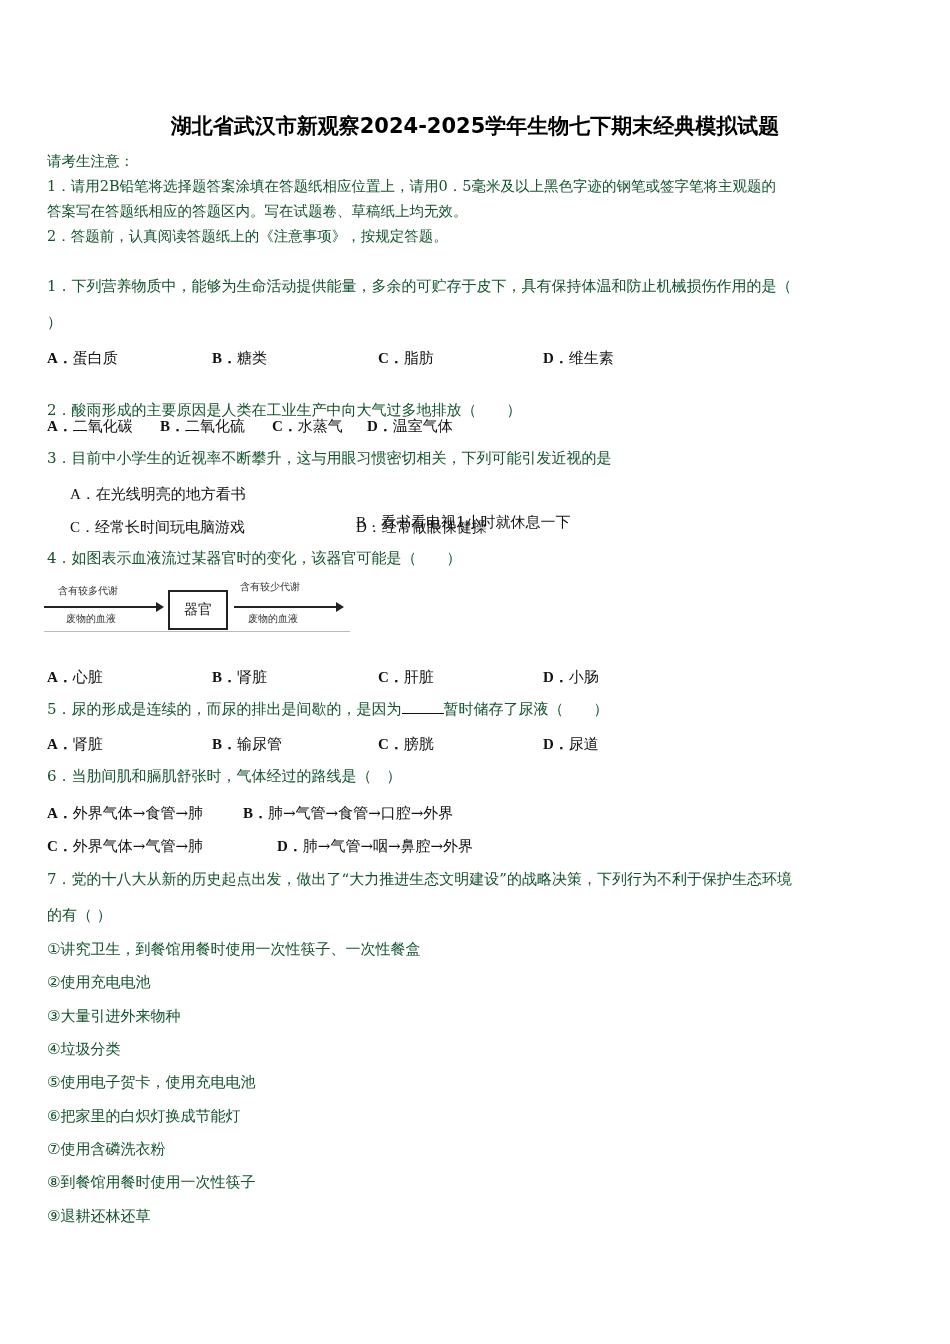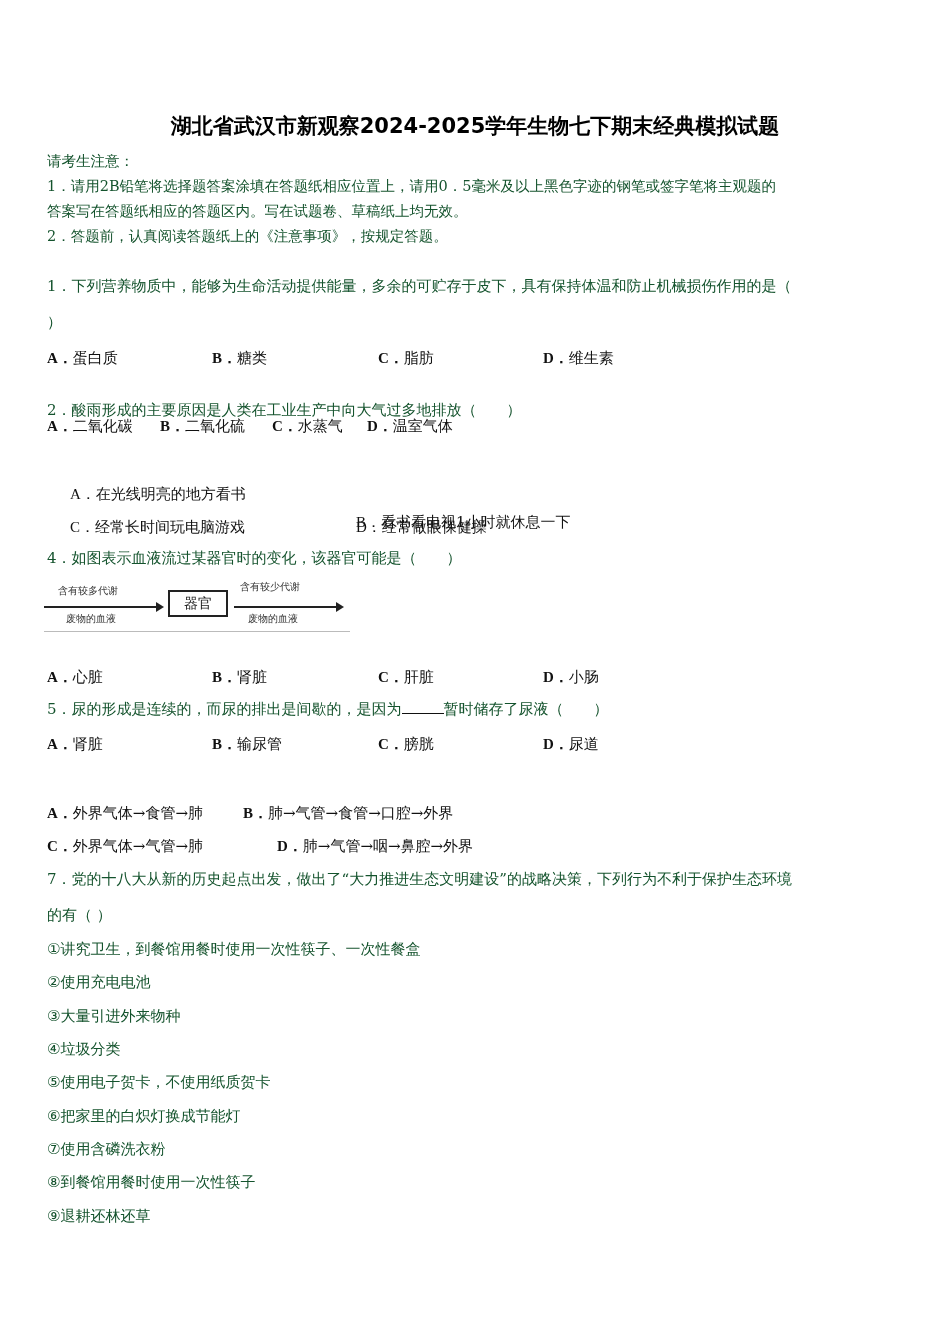--- a/index.html
+++ b/index.html
@@ -7,21 +7,21 @@
   .page { position: absolute; left: 0; top: 0; width: 950px; height: 1344px; }
   .title { position: absolute; left: 0; width: 950px; top: 112px; text-align: center; font-family: "DejaVu Sans", "Liberation Sans", sans-serif; font-weight: bold; font-size: 21px; letter-spacing: 0px; color: #000; }
   .line { position: absolute; left: 47px; font-size: 15px; line-height: 20px; white-space: nowrap; color: #14532d; }
   .notice { font-size: 14.5px; }
   .opt { position: absolute; font-size: 15px; line-height: 24px; white-space: nowrap; }
   .opt .k { font-weight: bold; font-family: "Liberation Serif", "DejaVu Serif", serif; }
   .sub .k { font-weight: normal; }
   .blank { display: inline-block; width: 42px; border-bottom: 1px solid #111; height: 14px; vertical-align: baseline; }
   .diagram { position: absolute; left: 44px; top: 578px; width: 308px; height: 56px; }
   .diagram .txt { position: absolute; font-family: Liberation Mono, monospace; font-size: 10px; color: #333; white-space: nowrap; }
-  .diagram .box { position: absolute; left: 124px; top: 12px; width: 60px; height: 27px; border: 2px solid #222; box-sizing: border-box; display: flex; align-items: center; justify-content: center; font-family: "DejaVu Sans", "Liberation Sans", sans-serif; font-size: 14px; color: #222; }
+  .diagram .box { position: absolute; left: 124px; top: 12px; width: 60px; height: 40px; border: 2px solid #222; box-sizing: border-box; display: flex; align-items: center; justify-content: center; font-family: "DejaVu Sans", "Liberation Sans", sans-serif; font-size: 14px; color: #222; }
   .diagram .arrow { position: absolute; height: 2px; background: #222; }
   .diagram .arrow::after { content: ""; position: absolute; right: -2px; top: -4px; border-left: 8px solid #222; border-top: 5px solid transparent; border-bottom: 5px solid transparent; }
   .diagram .baseline { position: absolute; left: 0; top: 53px; width: 306px; height: 1px; background: #bbb; }
   .circ { font-family: "DejaVu Sans", sans-serif; }
 </style>
 </head>
 <body>
 
 <div class="page">
 
@@ -38,20 +38,21 @@
   <div class="opt" style="left:212px; top:346px;"><span class="k">B．</span><span>糖类</span></div>
   <div class="opt" style="left:378px; top:346px;"><span class="k">C．</span><span>脂肪</span></div>
   <div class="opt" style="left:543px; top:346px;"><span class="k">D．</span><span>维生素</span></div>
 
   <div class="line" style="top:400px;">2．酸雨形成的主要原因是人类在工业生产中向大气过多地排放（　　）</div>
   <div class="opt" style="left:47px; top:414px;"><span class="k">A．</span><span>二氧化碳</span></div>
   <div class="opt" style="left:160px; top:414px;"><span class="k">B．</span><span>二氧化硫</span></div>
   <div class="opt" style="left:272px; top:414px;"><span class="k">C．</span><span>水蒸气</span></div>
   <div class="opt" style="left:367px; top:414px;"><span class="k">D．</span><span>温室气体</span></div>
 
+  <div class="line" style="top:448px;">3．目前中小学生的近视率不断攀升，这与用眼习惯密切相关，下列可能引发近视的是</div>
   <div class="opt sub" style="left:70px; top:482px;"><span class="k">A．</span><span>在光线明亮的地方看书</span></div>
   <div class="opt sub" style="left:356px; top:482px;margin-top:28px;"><span class="k">B．</span><span>看书看电视1小时就休息一下</span></div>
   <div class="opt sub" style="left:70px; top:515px;"><span class="k">C．</span><span>经常长时间玩电脑游戏</span></div>
   <div class="opt sub" style="left:356px; top:515px;"><span class="k">D．</span><span>经常做眼保健操</span></div>
 
   <div class="line" style="top:548px;">4．如图表示血液流过某器官时的变化，该器官可能是（　　）</div>
   <div class="diagram">
     <div class="txt" style="left:14px; top:6px;">含有较多代谢</div>
     <div class="arrow" style="left:0; top:28px; width:118px;"></div>
     <div class="txt" style="left:22px; top:34px;">废物的血液</div>
@@ -65,30 +66,31 @@
   <div class="opt" style="left:212px; top:665px;"><span class="k">B．</span><span>肾脏</span></div>
   <div class="opt" style="left:378px; top:665px;"><span class="k">C．</span><span>肝脏</span></div>
   <div class="opt" style="left:543px; top:665px;"><span class="k">D．</span><span>小肠</span></div>
 
   <div class="line" style="top:699px;"><span>5．尿的形成是连续的，而尿的排出是间歇的，是因为</span><span class="blank"></span><span>暂时储存了尿液（　　）</span></div>
   <div class="opt" style="left:47px; top:732px;"><span class="k">A．</span><span>肾脏</span></div>
   <div class="opt" style="left:212px; top:732px;"><span class="k">B．</span><span>输尿管</span></div>
   <div class="opt" style="left:378px; top:732px;"><span class="k">C．</span><span>膀胱</span></div>
   <div class="opt" style="left:543px; top:732px;"><span class="k">D．</span><span>尿道</span></div>
 
+  <div class="line" style="top:766px;">6．当肋间肌和膈肌舒张时，气体经过的路线是（　）</div>
   <div class="opt" style="left:47px; top:801px;"><span class="k">A．</span><span>外界气体→食管→肺</span></div>
   <div class="opt" style="left:243px; top:801px;"><span class="k">B．</span><span>肺→气管→食管→口腔→外界</span></div>
   <div class="opt" style="left:47px; top:834px;"><span class="k">C．</span><span>外界气体→气管→肺</span></div>
   <div class="opt" style="left:243px; top:834px;margin-left:34px;"><span class="k">D．</span><span>肺→气管→咽→鼻腔→外界</span></div>
 
   <div class="line" style="top:869px;">7．党的十八大从新的历史起点出发，做出了“大力推进生态文明建设”的战略决策，下列行为不利于保护生态环境</div>
   <div class="line" style="top:905px;">的有（ ）</div>
   <div class="line" style="top:939px;"><span class="circ">①</span><span>讲究卫生，到餐馆用餐时使用一次性筷子、一次性餐盒</span></div>
   <div class="line" style="top:972px;"><span class="circ">②</span><span>使用充电电池</span></div>
   <div class="line" style="top:1006px;"><span class="circ">③</span><span>大量引进外来物种</span></div>
   <div class="line" style="top:1039px;"><span class="circ">④</span><span>垃圾分类</span></div>
-  <div class="line" style="top:1072px;"><span class="circ">⑤</span><span>使用电子贺卡，不使用纸质贺卡</span></div>
+  <div class="line" style="top:1072px;"><span class="circ">⑤</span><span>使用电子贺卡，使用充电电池</span></div>
   <div class="line" style="top:1106px;"><span class="circ">⑥</span><span>把家里的白炽灯换成节能灯</span></div>
   <div class="line" style="top:1139px;"><span class="circ">⑦</span><span>使用含磷洗衣粉</span></div>
   <div class="line" style="top:1172px;"><span class="circ">⑧</span><span>到餐馆用餐时使用一次性筷子</span></div>
   <div class="line" style="top:1206px;"><span class="circ">⑨</span><span>退耕还林还草</span></div>
 
 </div>
 
 </body></html>

